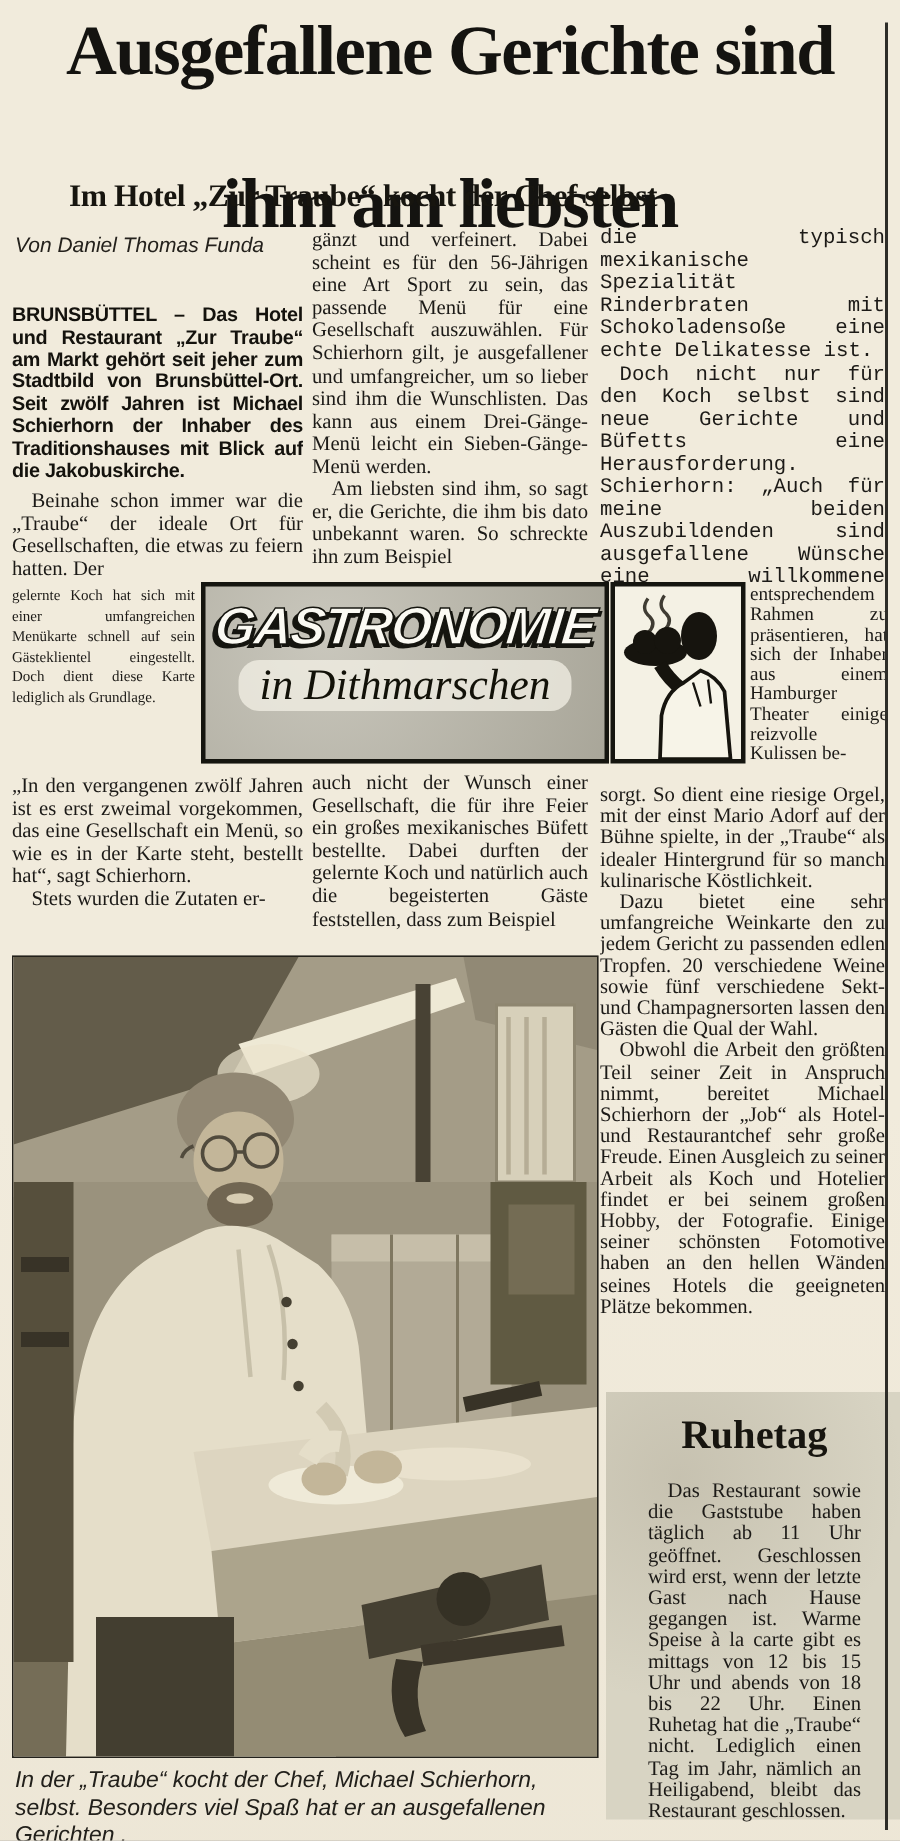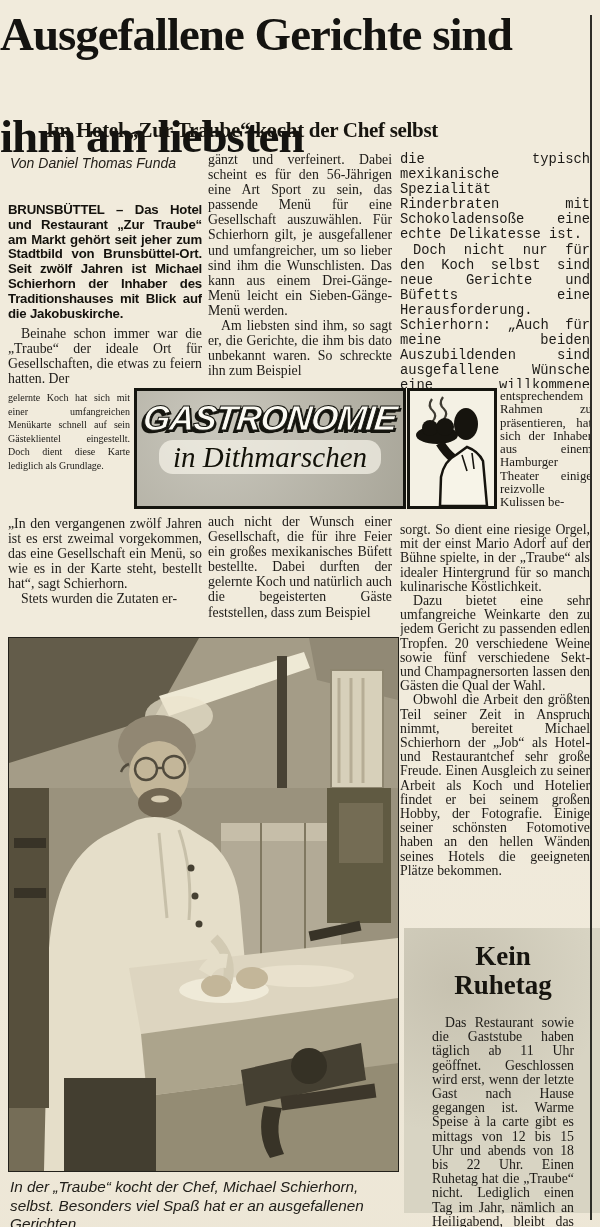--- a/index.html
+++ b/index.html
@@ -8,21 +8,21 @@
     position:relative;
     width:600px;height:1227px;
     margin:0 auto;
     background:#f1ebdc;
     background-image:linear-gradient(0deg, rgba(210,200,175,.12), rgba(255,255,255,0) 40%);
     overflow:hidden;
     font-family:"Liberation Serif", serif;
     color:#1c1a17;
   }
   .headline{
-    position:absolute;left:0;width:600px;text-align:left;
+    position:absolute;left:0;width:600px;text-align:center;
     font-family:"Liberation Serif", serif;
     font-weight:bold;font-size:47px;line-height:56px;letter-spacing:-1px;
     color:#141310;
   }
   .headline.l1{top:6px;}
   .headline.l2{top:60px;margin-top:48px;}
   .subheadline{
     position:absolute;top:118px;left:0;width:484px;text-align:center;
     font-family:Liberation Serif, serif;
     font-weight:bold;font-size:21px;letter-spacing:-0.3px;color:#17150f;
@@ -223,21 +223,20 @@
       <rect x="0" y="150" width="40" height="320" fill="#4e4938"></rect>
       <rect x="5" y="200" width="32" height="10" fill="#2e2b22"></rect>
       <rect x="5" y="250" width="32" height="10" fill="#2e2b22"></rect>
       <rect x="0" y="0" width="389" height="533" fill="#c9b173" opacity="0.07"></rect>
     </svg>
   </div>
 
   <div class="caption">In der „Traube“ kocht der Chef, Michael Schierhorn, selbst. Besonders viel Spaß hat er an ausgefallenen Gerichten .</div>
 
   <div class="infobox">
-    <div class="infobox-title">Kein</div>
     <div class="infobox-title">Ruhetag</div>
     <div class="infobox-body">
       <p>Das Restaurant sowie die Gaststube haben täglich ab 11 Uhr geöffnet. Geschlossen wird erst, wenn der letzte Gast nach Hause gegangen ist. Warme Speise à la carte gibt es mittags von 12 bis 15 Uhr und abends von 18 bis 22 Uhr. Einen Ruhetag hat die „Traube“ nicht. Lediglich einen Tag im Jahr, nämlich an Heiligabend, bleibt das Restaurant geschlossen.</p>
     </div>
   </div>
 
   <div class="scan-edge"></div>
 
 </div>
 

